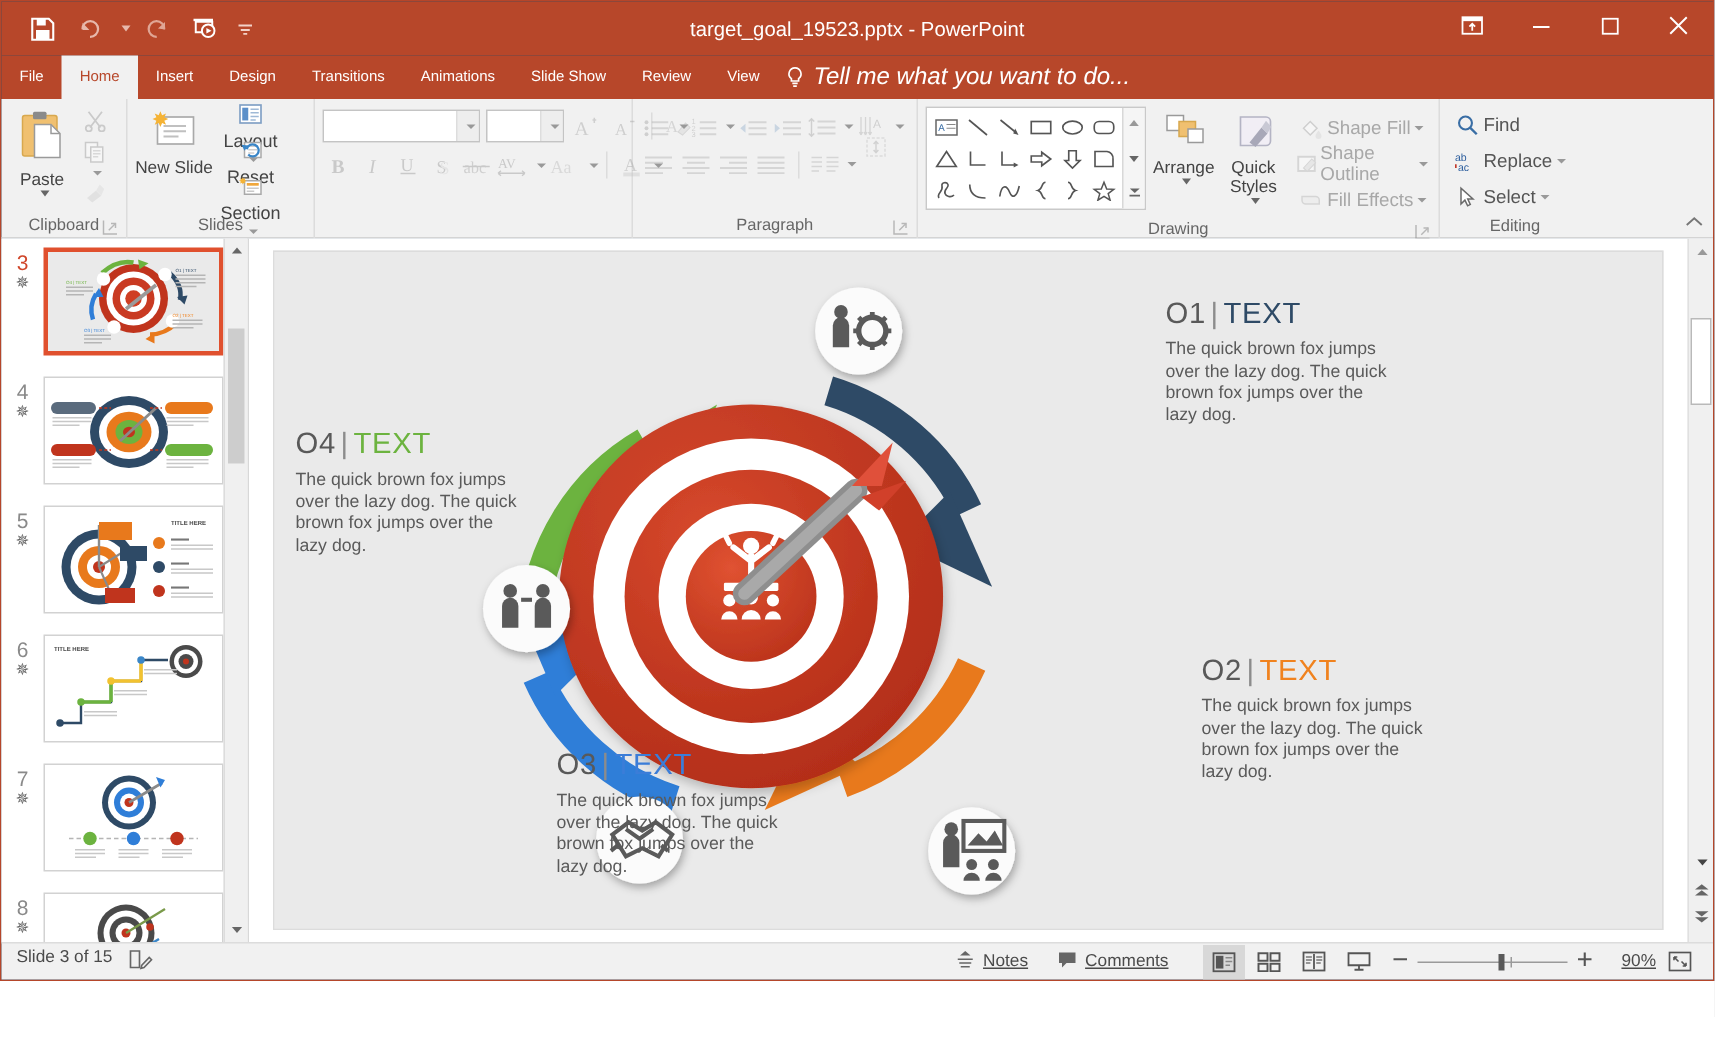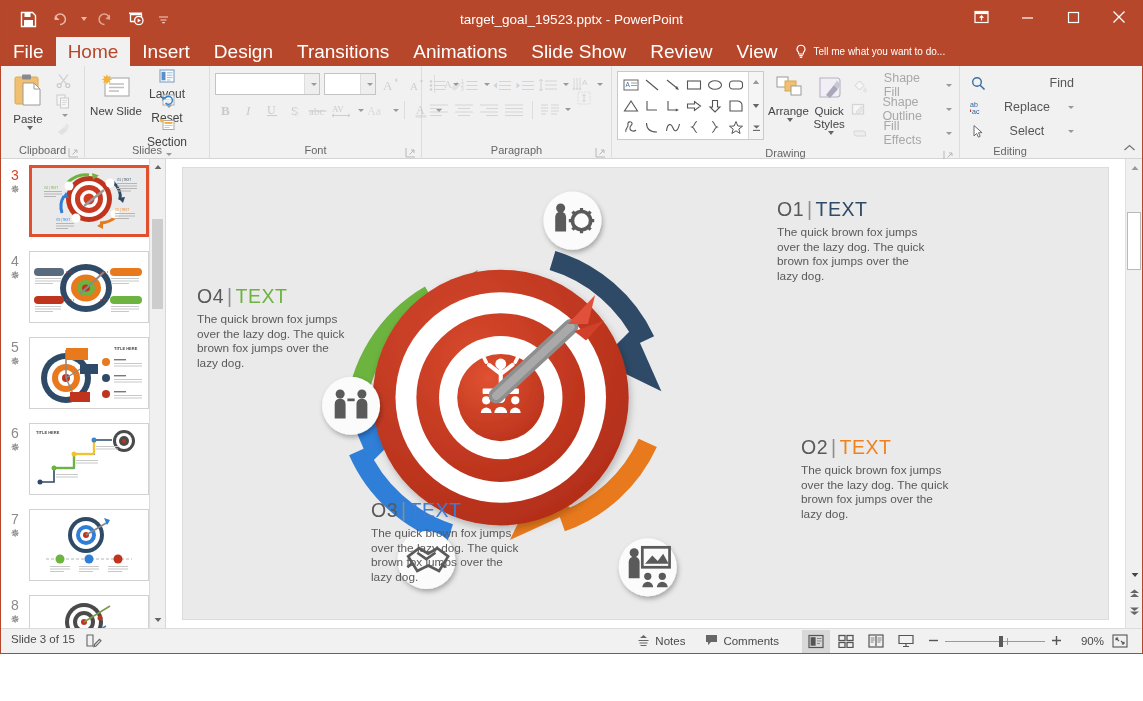--- a/index.html
+++ b/index.html
@@ -25,24 +25,24 @@
                 color:#fff; font-size:13.5px; pointer-events:none; }
   .win-ctrls { position:absolute; right:0; top:0; height:36px; display:flex; }
   .win-btn { width:46px; height:32px; display:flex; align-items:center;
              justify-content:center; }
   .win-btn svg { display:block; }
 
   
   .tabstrip { height:29px; background:#b7472a; display:flex; align-items:stretch;
               flex:none; position:relative; }
   .tab { padding:0 12px; display:flex; align-items:center; color:#fff;
-         font-size:19px; cursor:default; height:29px; }
+         font-size:10px; cursor:default; height:29px; }
   .tab.active { background:#f1f1f1; color:#b7472a; }
-  .tellme { display:flex; align-items:center; color:#fff; font-size:10px;
-            padding:0 10px 0 6px; gap:6px; }
+  .tellme { display:flex; align-items:center; color:#fff; font-size:16px;
+            padding:0 10px 0 6px; gap:6px;font-style:italic; }
   .tellme .bulb { display:flex; align-items:center; }
   .tb-right { position:absolute; right:0; top:0; height:29px; display:flex;
               align-items:center; gap:0; }
   .office-tut { color:#fff; font-size:12.5px; padding:0 14px; }
   .share-btn { background:#a33f25; color:#fff; font-size:13px; height:29px;
                display:flex; align-items:center; gap:5px; padding:0 14px; }
 
   
   .ribbon { height:93px; background:#f1f1f1; display:flex; flex:none;
             border-bottom:1px solid #d4d4d4; position:relative; }
@@ -73,22 +73,22 @@
   .fontbox .fb-drop { width:15px; height:20px; background:#eee; display:flex;
                       align-items:center; justify-content:center; border-left:1px solid #ddd; }
   .shapes-gallery { border:1px solid #c9c9c9; background:#fff; display:flex; }
   .shapes-grid { display:grid; grid-template-columns:repeat(6, 21px);
                  grid-auto-rows:21px; padding:2px; }
   .shape-cell { display:flex; align-items:center; justify-content:center; }
   .gallery-scroll { width:15px; border-left:1px solid #d8d8d8; background:#f5f5f5;
                     display:flex; flex-direction:column; justify-content:space-between;
                     align-items:center; padding:1px 0; }
   .gs-btn { width:13px; height:18px; display:flex; align-items:center; justify-content:center; }
-  .txt-btn { display:flex; align-items:center; gap:15px; height:24px; font-size:12.5px;
-             color:#555; padding:0 2px;justify-content:space-between; }
+  .txt-btn { display:flex; align-items:center; gap:0; height:24px; font-size:12.5px;
+             color:#555; padding:0 2px; }
   .txt-btn.dis { color:#a8a8a8; }
   .collapse-ribbon { position:absolute; right:6px; bottom:2px; }
 
   
   .main { flex:1; display:flex; min-height:0; background:#fff; }
 
   
   .thumbpane { width:165px; background:#fff; position:relative; flex:none;
                border-right:1px solid #d8d8d8; overflow:hidden; }
   .thumblist { padding:6px 0 0 0; }
@@ -127,21 +127,21 @@
   .txthead { font-size:19.5px; font-weight:400; color:#595959; letter-spacing:.5px;
              white-space:nowrap; margin-bottom:4px; }
   .txthead .sep { color:#8c8c8c; padding:0 3px; }
   .txtbody { font-size:11.8px; line-height:14.6px; color:#5a5a5a; }
 
   
   .statusbar { height:25px; background:#f1f1f1; border-top:1px solid #dcdcdc;
                display:flex; align-items:center; flex:none; font-size:11.5px;
                color:#4a4a4a; }
   .sb-left { display:flex; align-items:flex-start; gap:10px; padding-left:10px; }
-  .sb-right { margin-left:auto; display:flex; align-items:center; gap:2px; padding-right:8px; }
+  .sb-right { margin-left:auto; display:flex; align-items:center; gap:2px; padding-right:8px;text-decoration:underline; }
   .sb-item { display:flex; align-items:center; gap:5px; padding:0 9px; height:25px; }
   .view-btn { width:28px; height:23px; display:flex; align-items:center; justify-content:center; }
   .view-btn.active { background:#d8d8d8; }
   .zoomslider { display:flex; align-items:center; gap:6px; padding:0 6px; }
   .zs-track { width:100px; height:1px; background:#9a9a9a; position:relative; }
   .zs-knob { position:absolute; left:54px; top:-5px; width:4px; height:11px; background:#5a5a5a; }
   .zs-mid { position:absolute; left:62px; top:-3px; width:1px; height:7px; background:#9a9a9a; }
   .zoompct { width:34px; text-align:right; }
 </style>
 </head>
@@ -424,30 +424,20 @@
           <span class="caret-sm"></span>
           <span style="width:1px;height:18px;background:#dcdcdc;margin:0 4px"></span>
           <span class="icon-btn dis">
               <svg width="15" height="15" viewBox="0 0 15 15">
                 <text x="2" y="11" font-family="Liberation Serif, serif" font-size="12" fill="#9a9a9a">A</text>
                 <rect x="1.5" y="12" width="11" height="2.6" fill="#c4c4c4"></rect>
               </svg>
             </span>
           <span class="caret-sm"></span>
         </div>
-      </div>
-      <div class="rgroup-label">
-        <span>Font</span>
-        <span class="dialog-launcher">
-          <svg width="11" height="11" viewBox="0 0 11 11">
-              <path d="M1 1v9h9" fill="none" stroke="#888" stroke-width="1"></path>
-              <path d="M4.5 7.5 9 3" stroke="#888" stroke-width="1"></path>
-              <path d="M6 3h3v3" fill="none" stroke="#888" stroke-width="1"></path>
-            </svg>
-        </span>
       </div>
     </div>
 
     <div class="rgroup" style="width:190px">
       <div class="rgroup-body" style="flex-direction:column; padding-top:6px">
         <div style="display:flex; align-items:center; gap:1px; height:25px">
           <span class="icon-btn dis">
               <svg width="18" height="14" viewBox="0 0 18 14">
                 <circle cx="2" cy="3.5" r="1.3" fill="#9a9a9a"></circle>
                 <circle cx="2" cy="7.5" r="1.3" fill="#9a9a9a"></circle>

